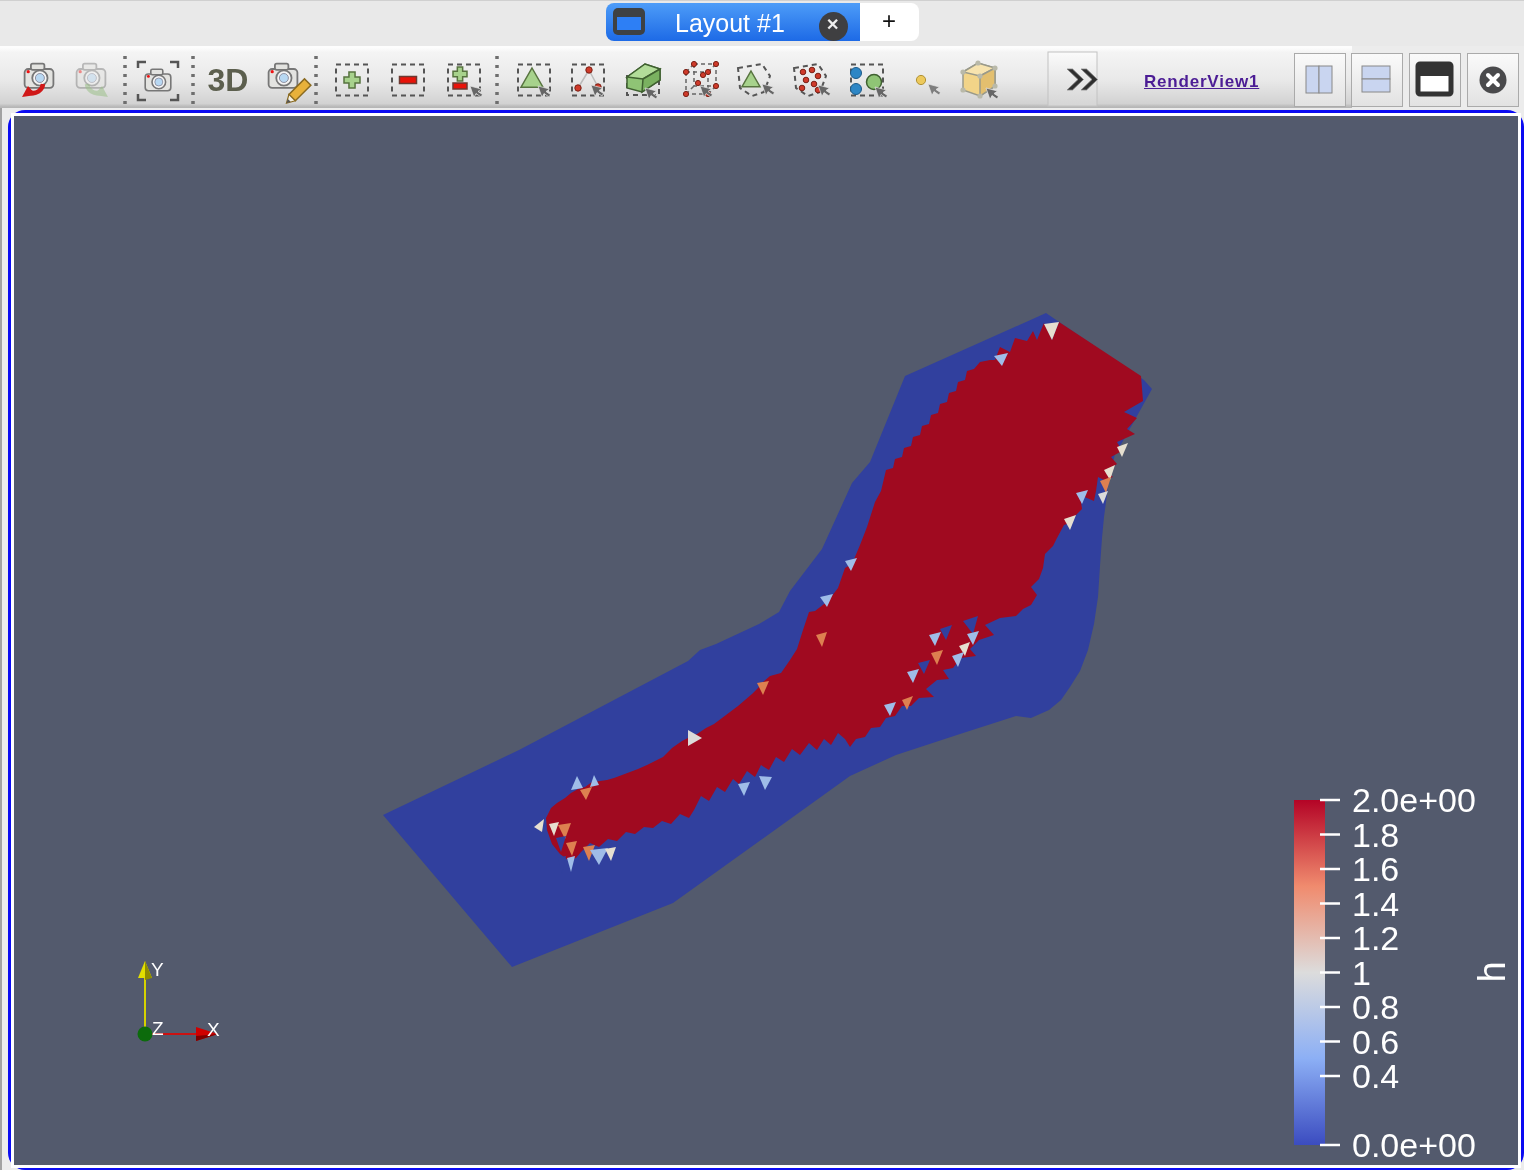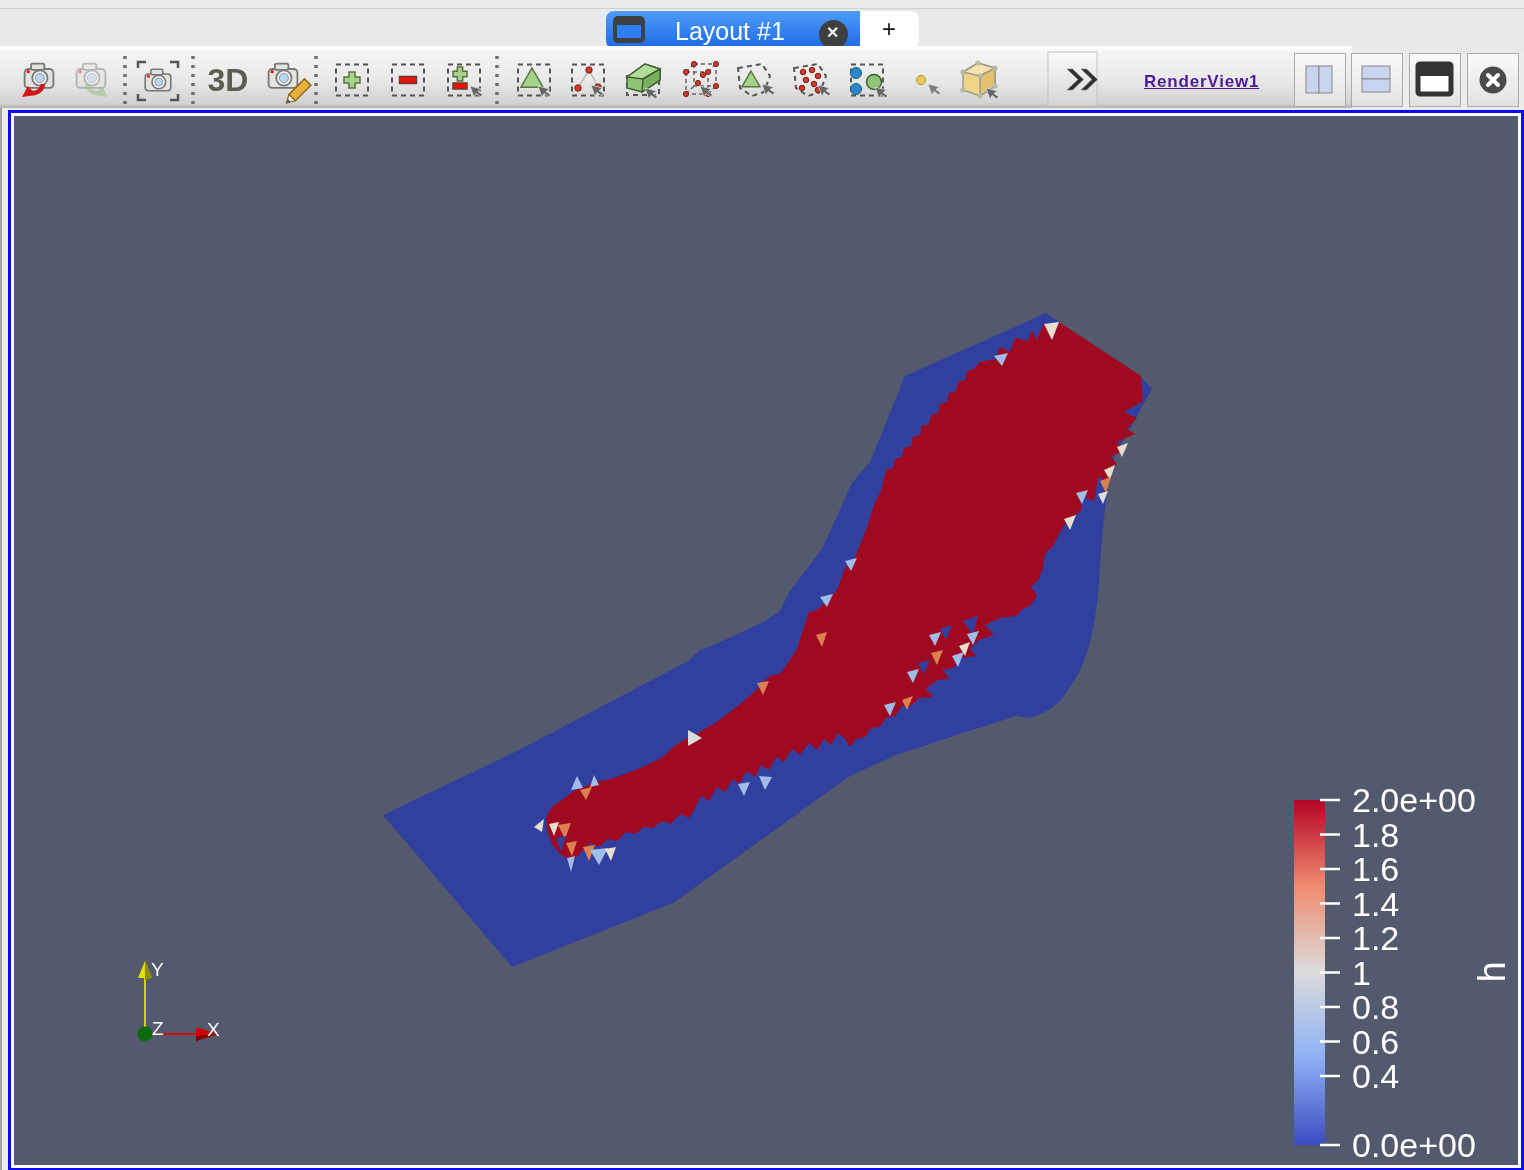--- a/index.html
+++ b/index.html
@@ -1,16 +1,16 @@
 <!DOCTYPE html>
 <html><head><meta charset="utf-8"><style>
 * { margin:0; padding:0; box-sizing:border-box; }
 body { width:1524px; height:1170px; overflow:hidden; position:relative;
  font-family:"Liberation Sans", sans-serif; background:#ececec; }
-#tabstrip { position:absolute; left:0; top:8px; width:1524px; height:46px;
+#tabstrip { position:absolute; left:0; top:0; width:1524px; height:46px;
  background:#e9e9e9; border-top:1px solid #d0d0d0; }
 #tab1 { position:absolute; left:606px; top:2px; width:254px; height:38px;
  background:linear-gradient(#4d9cf8,#1d6ae6); border-radius:8px 0 0 8px;
  color:#fff; }
 #tab1 .ticon { position:absolute; left:7px; top:5px; width:32px; height:27px;
  background:#3e4143; border-radius:5px; }
 #tab1 .ticon::after { content:""; position:absolute; left:4px; top:9px;
  width:24px; height:13px; background:#2d7ff5; }
 #tab1 .tlabel { position:absolute; left:69px; top:6px; font-size:25px; color:#fff; }
 #tab1 .tclose { position:absolute; left:213px; top:9px; width:29px; height:29px;
@@ -24,21 +24,21 @@
  background:linear-gradient(#fdfdfd,#fdfdfd 3%,#f4f4f4 10%,#e9e9e9 55%,#d2d2d2 93%,#bcbcbc 97%,#b4b4b4);
  }
 #toolbar svg { position:absolute; left:0; top:0; }
 #rvlabel { position:absolute; left:1144px; top:72px; font-size:17px; font-weight:bold;
  color:#4c1d95; text-decoration:underline; letter-spacing:0.8px; }
 .vbtn { position:absolute; top:53px; width:52px; height:54px;
  background:linear-gradient(#fafafa,#e2e2e2); border:1.5px solid #aaa; }
 .vbtn svg { position:absolute; left:0; top:0; }
 #leftedge { position:absolute; left:0; top:108px; width:2px; height:1062px; background:#a2a2a2; }
 #frame-blue { position:absolute; left:8px; top:110px; width:1516px; height:1060px;
- background:#0b0bf2; }
+ background:#0b0bf2;border-radius:17px; }
 #frame-white { position:absolute; left:3px; top:3px; width:1510px; height:1055px;
  background:#fff; }
 #viewport { position:absolute; left:3px; top:3px; width:1504px; height:1049px;
  background:#535a6d; overflow:hidden; }
 .axlbl { font-size:19px; fill:#fff; font-family:"Liberation Sans",sans-serif; }
 </style></head>
 <body>
 <div id="tabstrip">
   <div id="tab1">
       <div class="ticon"></div>

